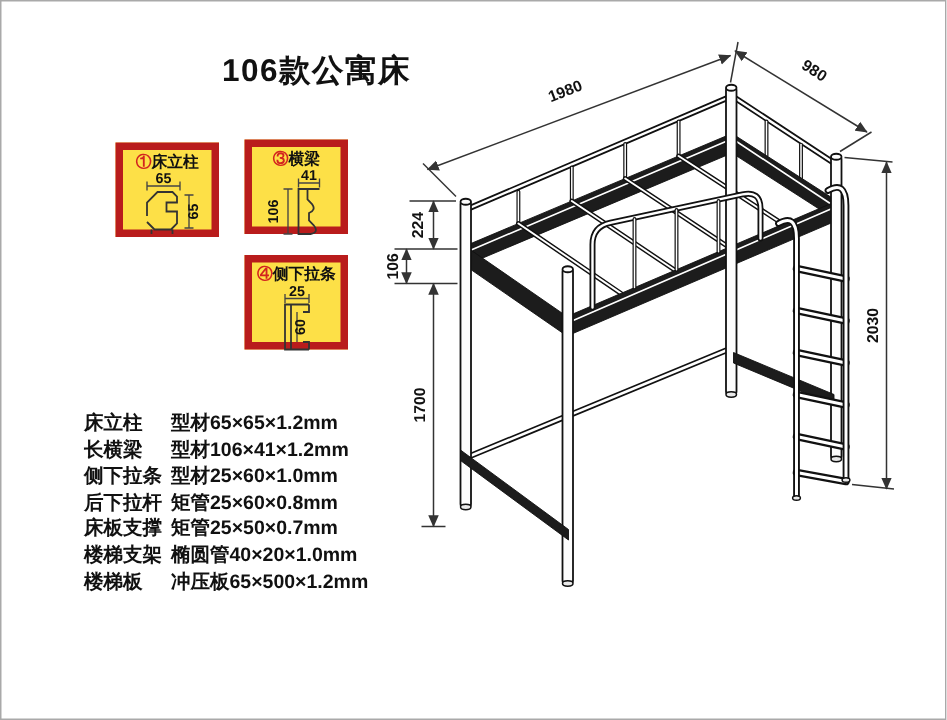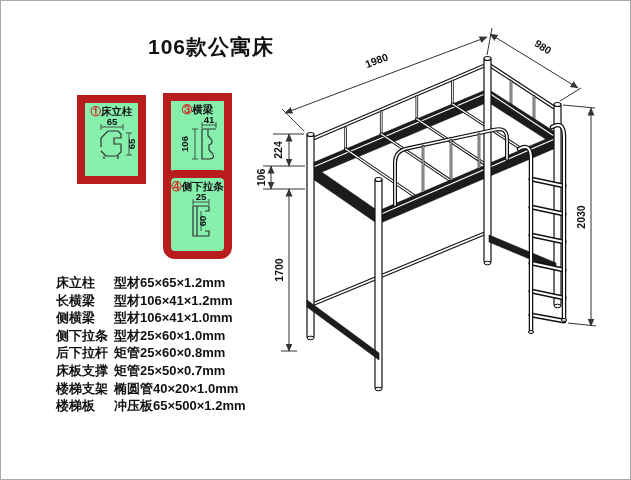--- a/index.html
+++ b/index.html
@@ -5,21 +5,21 @@
   html,body{margin:0;padding:0;background:#e8e8e8;font-family:"Liberation Sans",sans-serif;}
   #canvas{
     position:relative;width:631px;height:480px;background:#ffffff;
     border:1px solid #a9a9a9;box-sizing:border-box;overflow:hidden;margin:0 auto;
   }
   .title{
     position:absolute;left:147px;top:22px;font-size:21px;font-weight:700;color:#111;
     letter-spacing:1px;white-space:nowrap;margin-top:10px;
   }
   .detail-box{
-    position:absolute;width:69px;height:89px;border:8px solid #b91c1c;background:#86efac;
+    position:absolute;width:69px;height:63px;border:5px solid #b91c1c;background:#fde047;
     box-sizing:border-box;
   }
   .detail-box .lbl{
     font-size:10.5px;font-weight:700;color:#111;text-align:center;margin-top:2px;
     white-space:nowrap;line-height:12px;
   }
   .detail-box .lbl .num{color:#d3241f;}
   .detail-box svg{display:block;margin:0 auto;}
   .profile{stroke:#333;fill:none;stroke-width:1.2;}
   .dimline{stroke:#444;stroke-width:0.9;fill:none;}
@@ -67,37 +67,36 @@
       <text class="dimtxt" x="38" y="8" text-anchor="middle">41</text>
       <path class="profile" d="M45,14 L31,14 L31,44 L39,44 Q45,43 41,38 L38,35 L38,30 Q43,28 40,24 L37,21 L37,14"></path>
       <line class="dimline" x1="24" y1="14" x2="24" y2="44"></line>
       <line class="dimline" x1="21" y1="14" x2="27" y2="14"></line>
       <line class="dimline" x1="21" y1="44" x2="27" y2="44"></line>
       <text class="dimtxt" transform="translate(17,29) rotate(-90)" text-anchor="middle">106</text>
     </svg>
   </div>
 
 
-  <div class="detail-box" style="left:162px;top:169px;border-radius:12px;">
+  <div class="detail-box" style="left:162px;top:169px;">
     <div class="lbl"><span class="num">④</span><span>侧下拉条</span></div>
     <svg width="65" height="51" viewBox="0 0 65 51">
       <line class="dimline" x1="22" y1="10" x2="38" y2="10"></line>
       <line class="dimline" x1="22" y1="7" x2="22" y2="13"></line>
       <line class="dimline" x1="38" y1="7" x2="38" y2="13"></line>
       <text class="dimtxt" x="30" y="8" text-anchor="middle">25</text>
       <path class="profile" d="M38,14 L22,14 L22,44 L38,44 M38,14 L38,19 L34,19 M38,44 L38,39 L34,39 M26,14 L26,44"></path>
       <line class="dimline" x1="30" y1="19" x2="30" y2="39"></line>
       <text class="dimtxt" transform="translate(35,29) rotate(-90)" text-anchor="middle">60</text>
     </svg>
   </div>
 
   <div class="spec-list">
     <div class="spec-row"><span class="spec-label">床立柱</span><span class="spec-value">型材65×65×1.2mm</span></div>
     <div class="spec-row"><span class="spec-label">长横梁</span><span class="spec-value">型材106×41×1.2mm</span></div>
-    <div class="spec-row"><span class="spec-label">侧横梁</span><span class="spec-value">型材106×41×1.0mm</span></div>
     <div class="spec-row"><span class="spec-label">侧下拉条</span><span class="spec-value">型材25×60×1.0mm</span></div>
     <div class="spec-row"><span class="spec-label">后下拉杆</span><span class="spec-value">矩管25×60×0.8mm</span></div>
     <div class="spec-row"><span class="spec-label">床板支撑</span><span class="spec-value">矩管25×50×0.7mm</span></div>
     <div class="spec-row"><span class="spec-label">楼梯支架</span><span class="spec-value">椭圆管40×20×1.0mm</span></div>
     <div class="spec-row"><span class="spec-label">楼梯板</span><span class="spec-value">冲压板65×500×1.2mm</span></div>
   </div>
 
   <svg class="bed-svg" width="631" height="480" viewBox="0 0 631 480">
     <defs>
       <marker id="arr" markerUnits="userSpaceOnUse" markerWidth="9" markerHeight="8" refX="7.5" refY="4" orient="auto-start-reverse">

